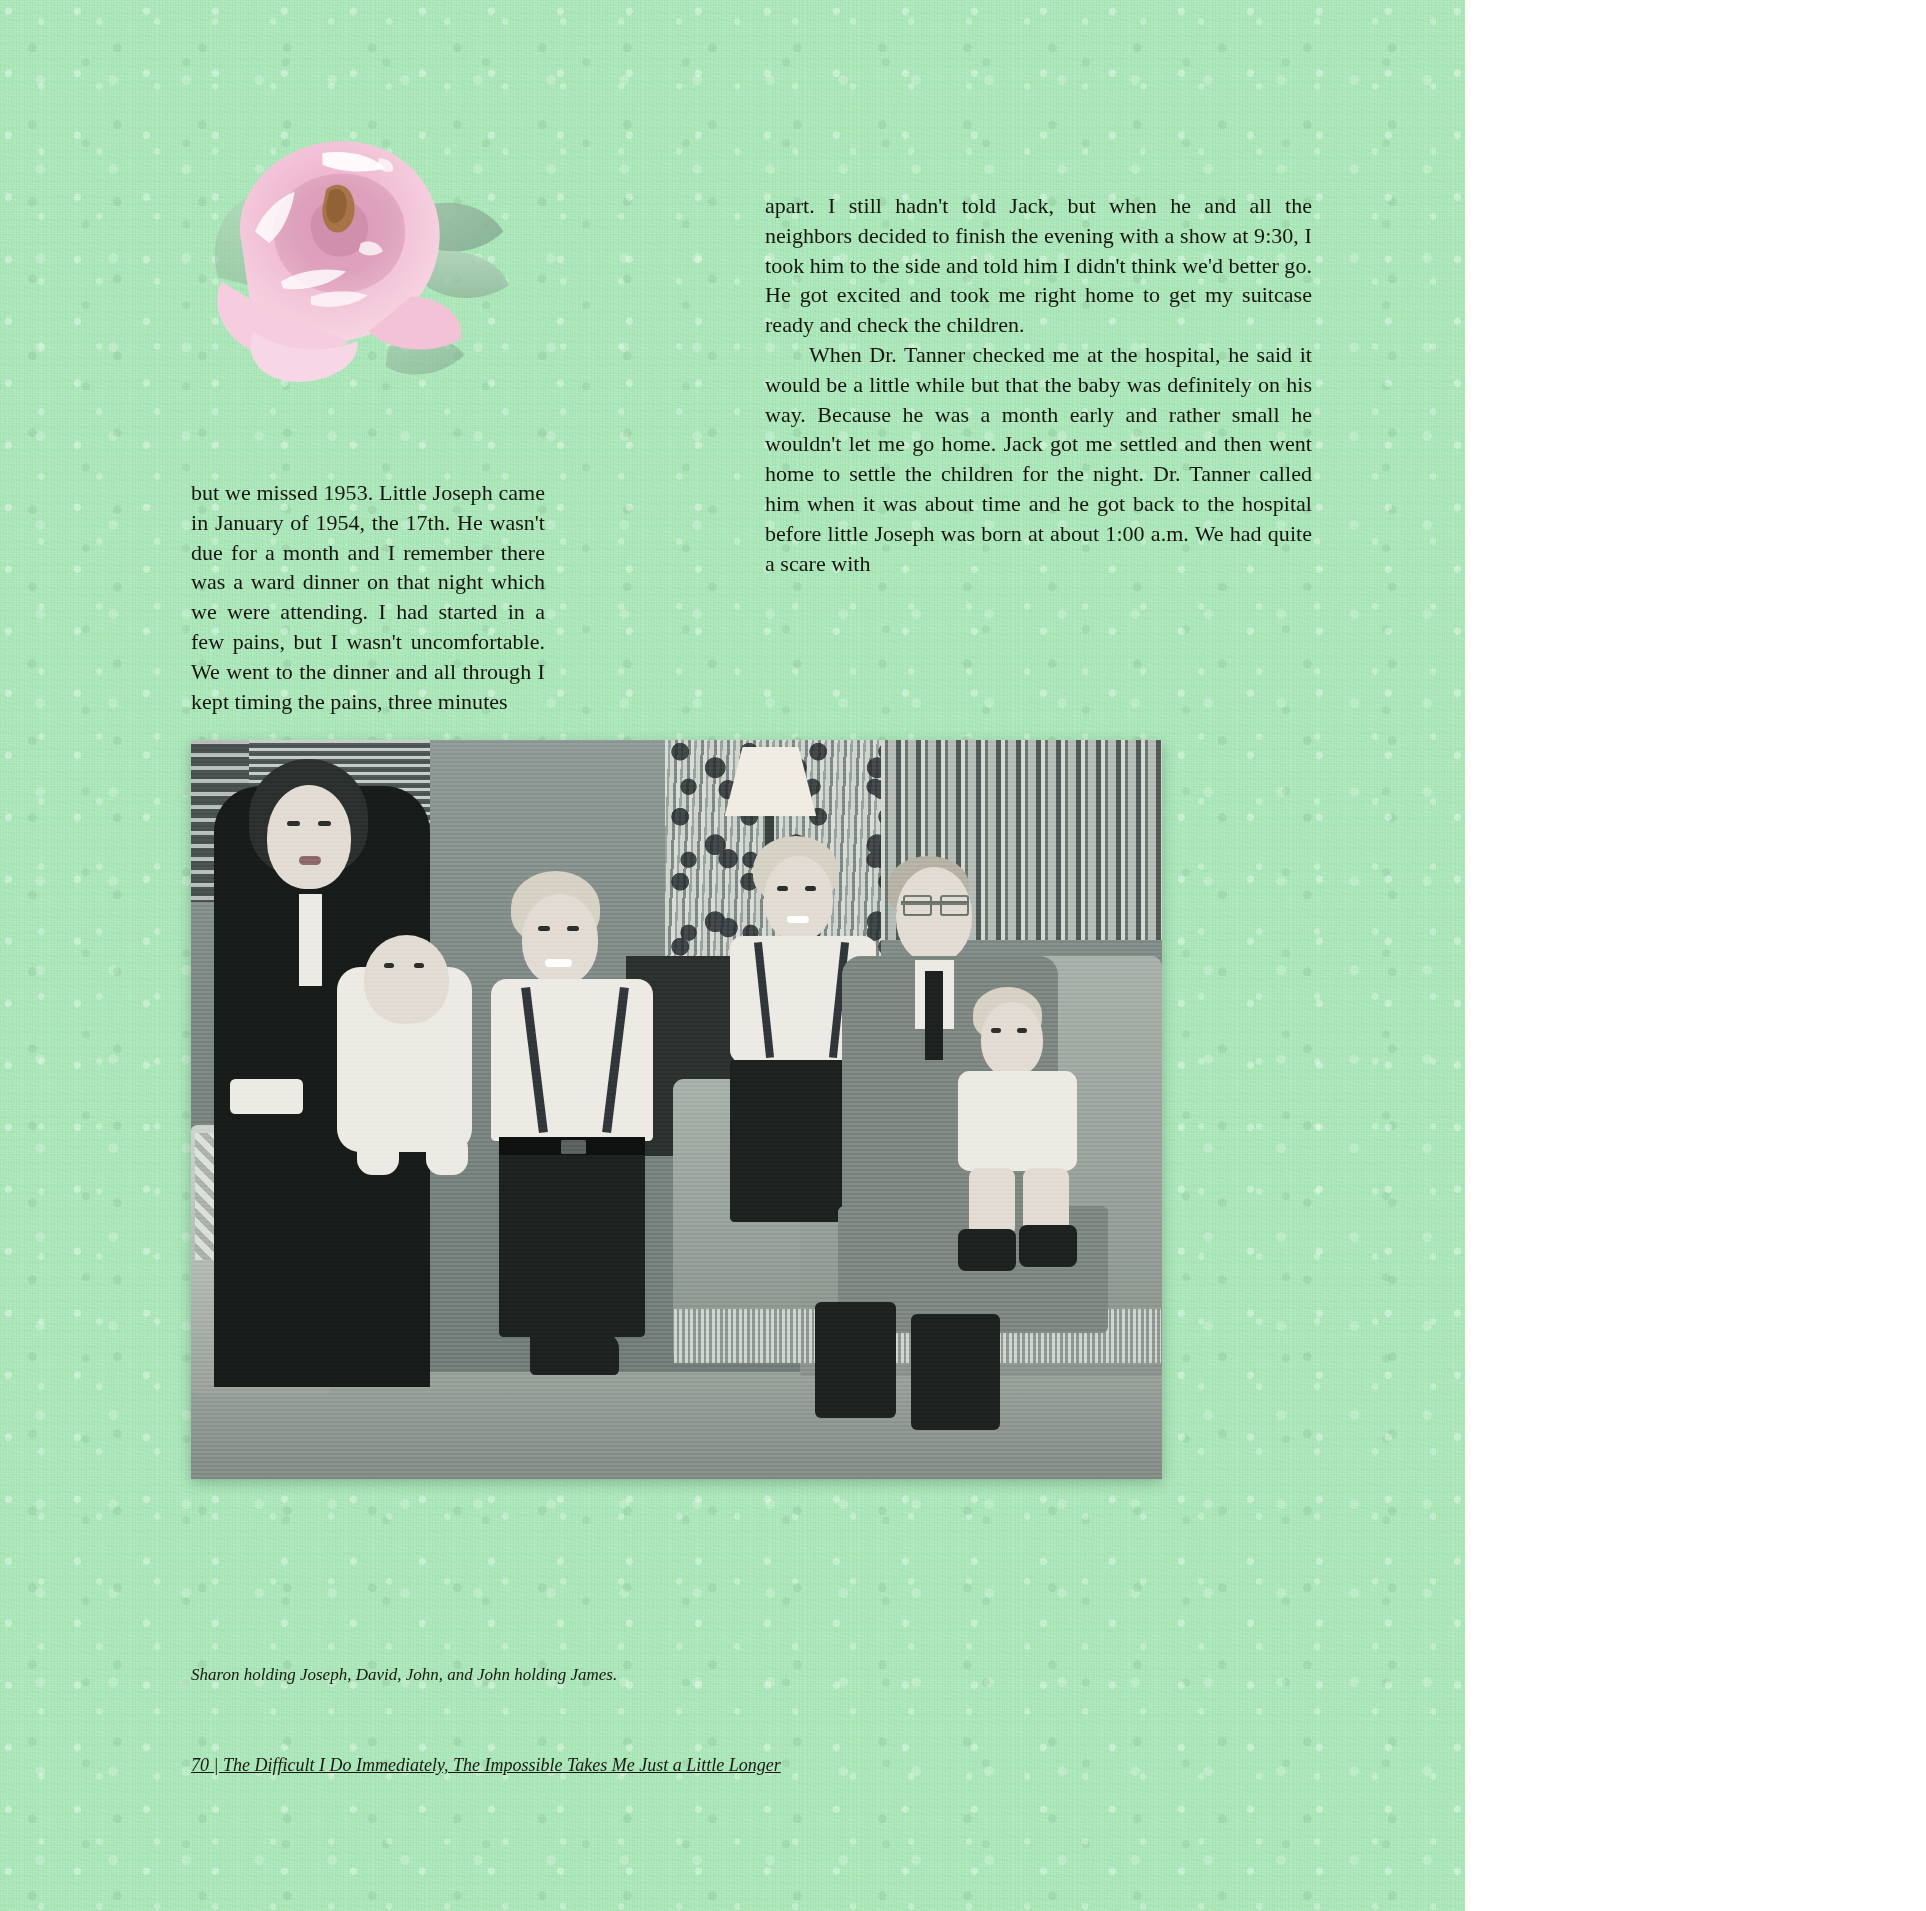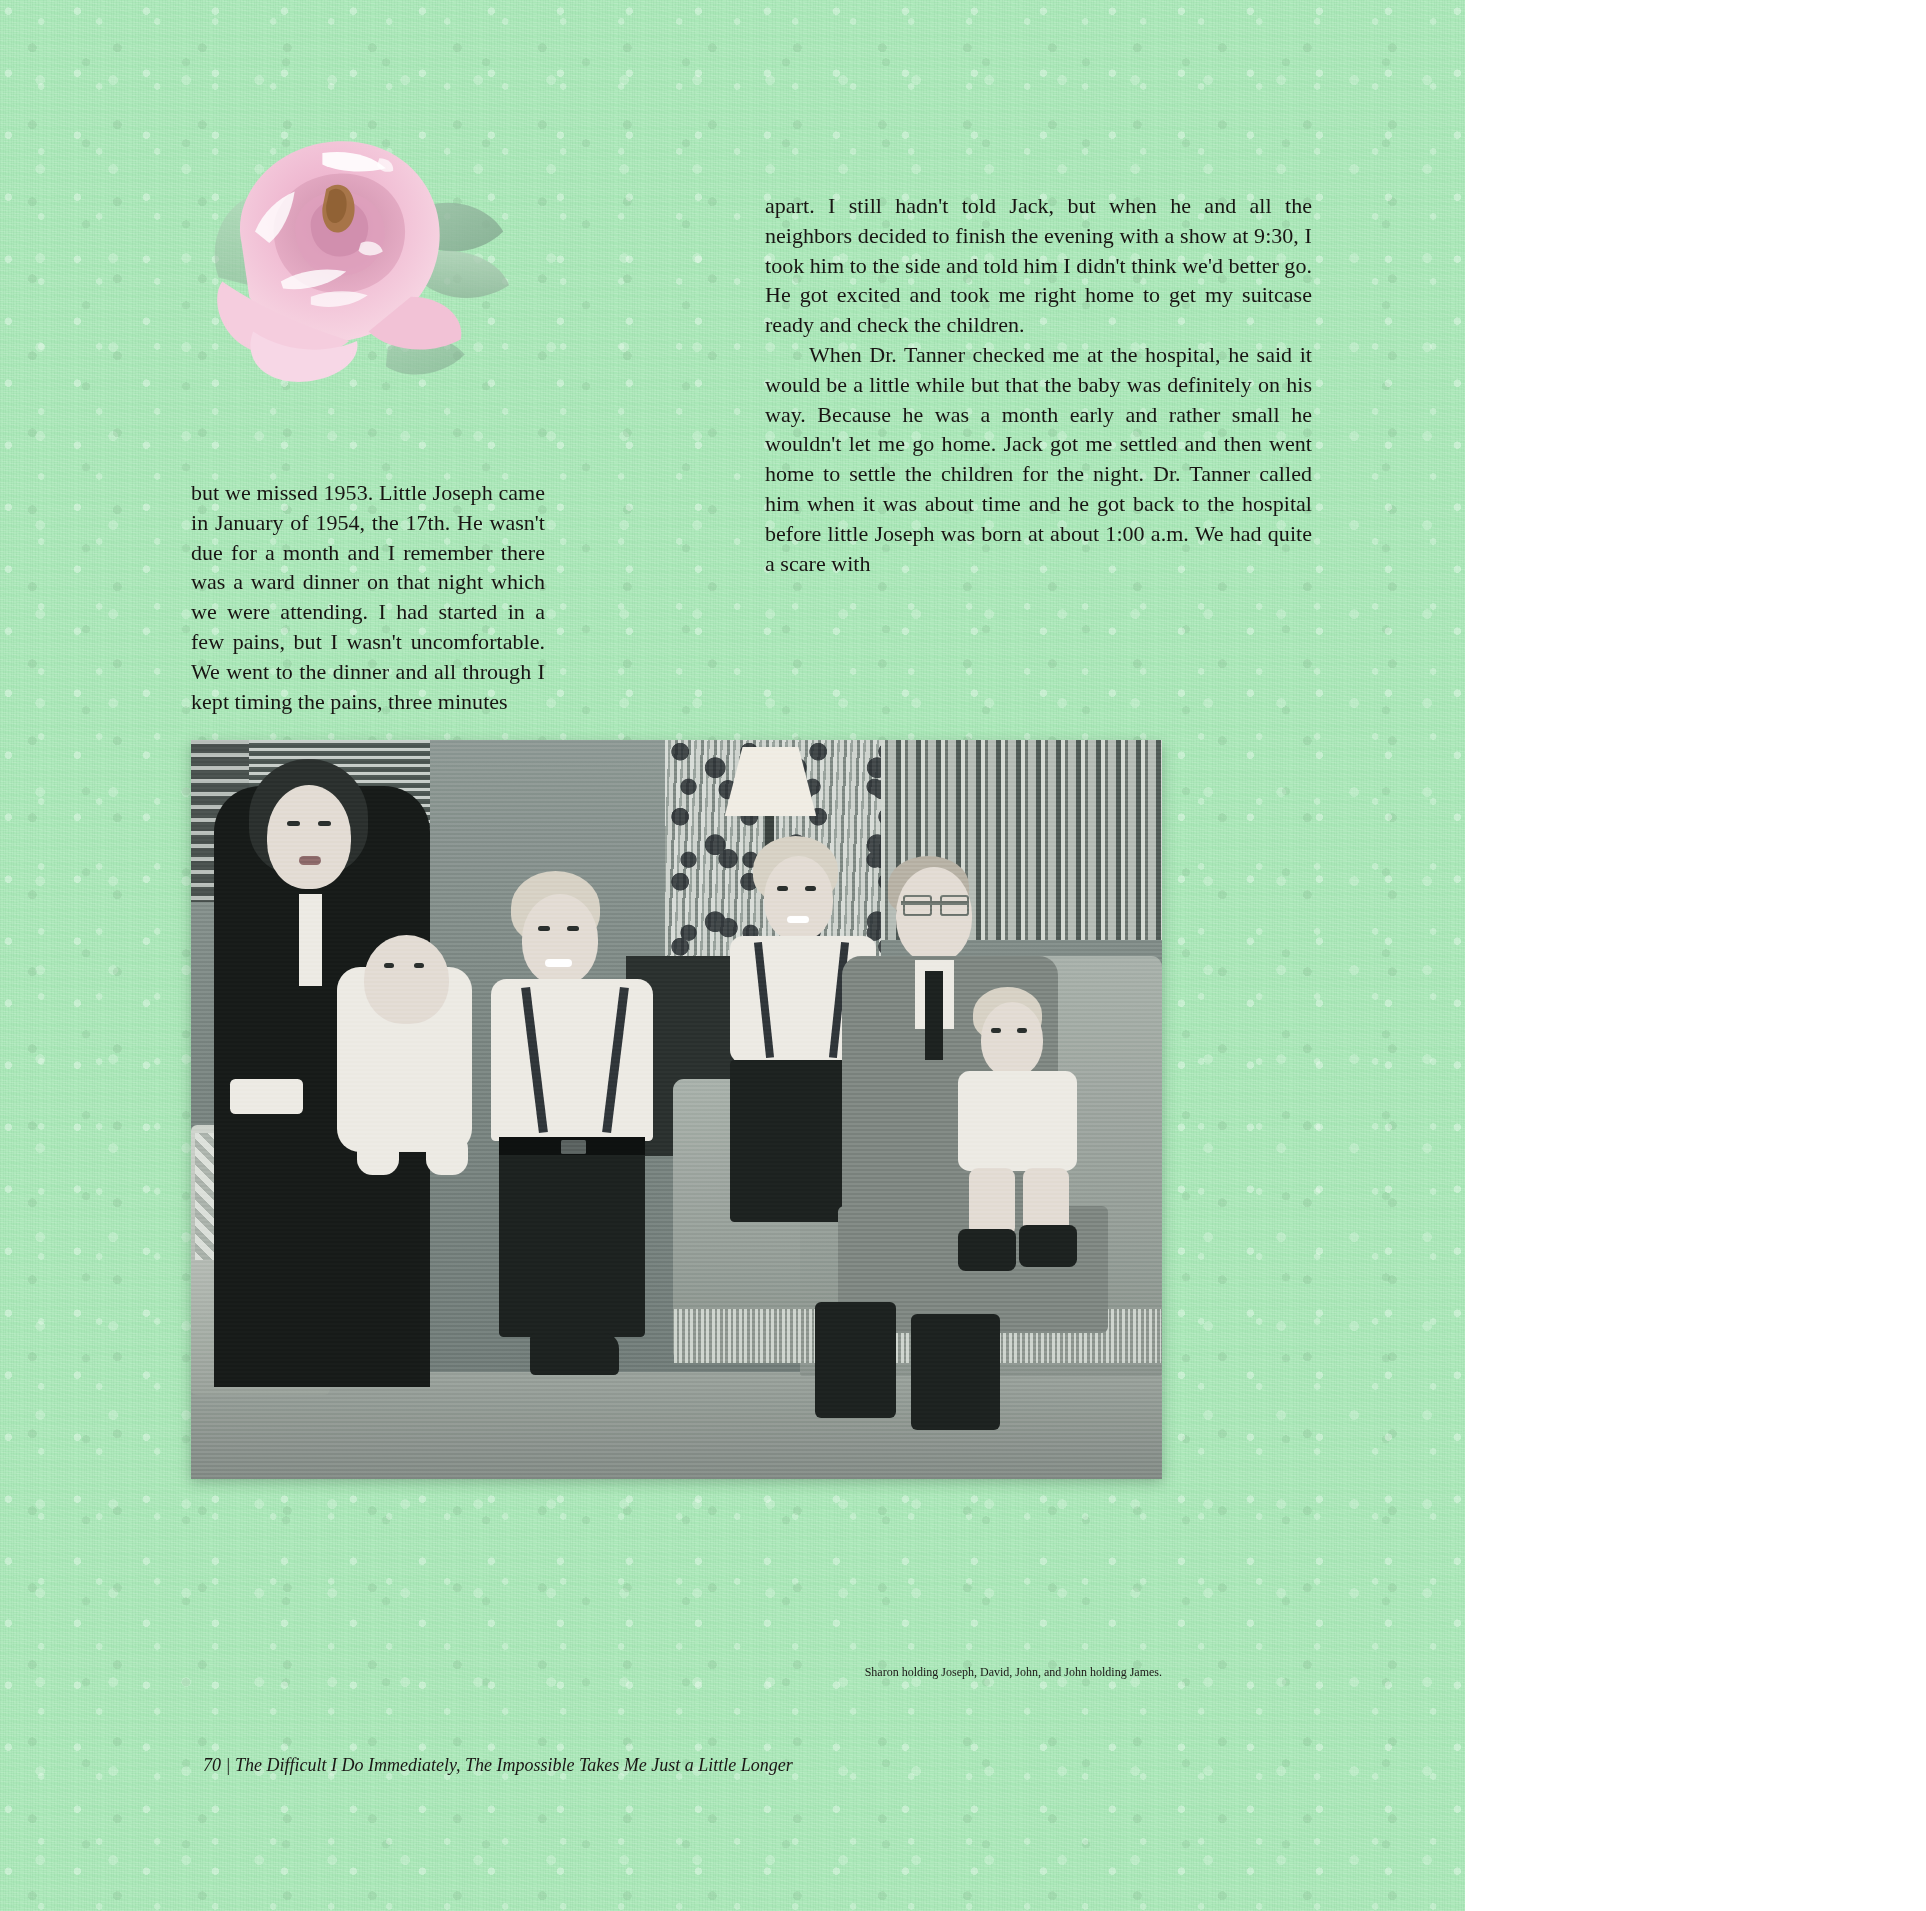--- a/index.html
+++ b/index.html
@@ -61,25 +61,25 @@
   .dark{background:#1d2220;}
   .midgray{background:#7f8782;}
   .rug{position:absolute;background:linear-gradient(180deg,#9aa29c,#848c87);}
   .lampshade{position:absolute;background:#f0ece4;clip-path:polygon(14% 100%,86% 100%,72% 0,28% 0);}
   .ovalhead{border-radius:50% 50% 46% 46%;}
   .hair{background:#2b302e;border-radius:50% 50% 40% 40%;}
   .blondhair{background:#d7d2c5;border-radius:50% 50% 40% 40%;}
   .ovl{background:#4a524f;}
 
   
-  .caption{position:absolute;font-size:12px;color:#1a1715;text-align:right;}
+  .caption{position:absolute;font-style:italic;font-size:17px;color:#1a1715;text-align:left;}
   #caption-left{left:191px;top:1665px;width:971px;}
 
   .folio{position:absolute;font-style:italic;font-size:18px;color:#1a1715;white-space:nowrap;}
-  #folio-left{left:203px;top:1755px;}
+  #folio-left{left:191px;top:1755px;text-decoration:underline;}
 
   
   #rose-wrap{position:absolute;left:195px;top:116px;width:324px;height:304px;pointer-events:none;}
 
   .pg-divider{position:absolute;left:1465px;top:0;width:0.4px;height:1911px;background:rgba(0,0,0,0);}
 </style>
 </head>
 <body>
 
 <div id="spread">

